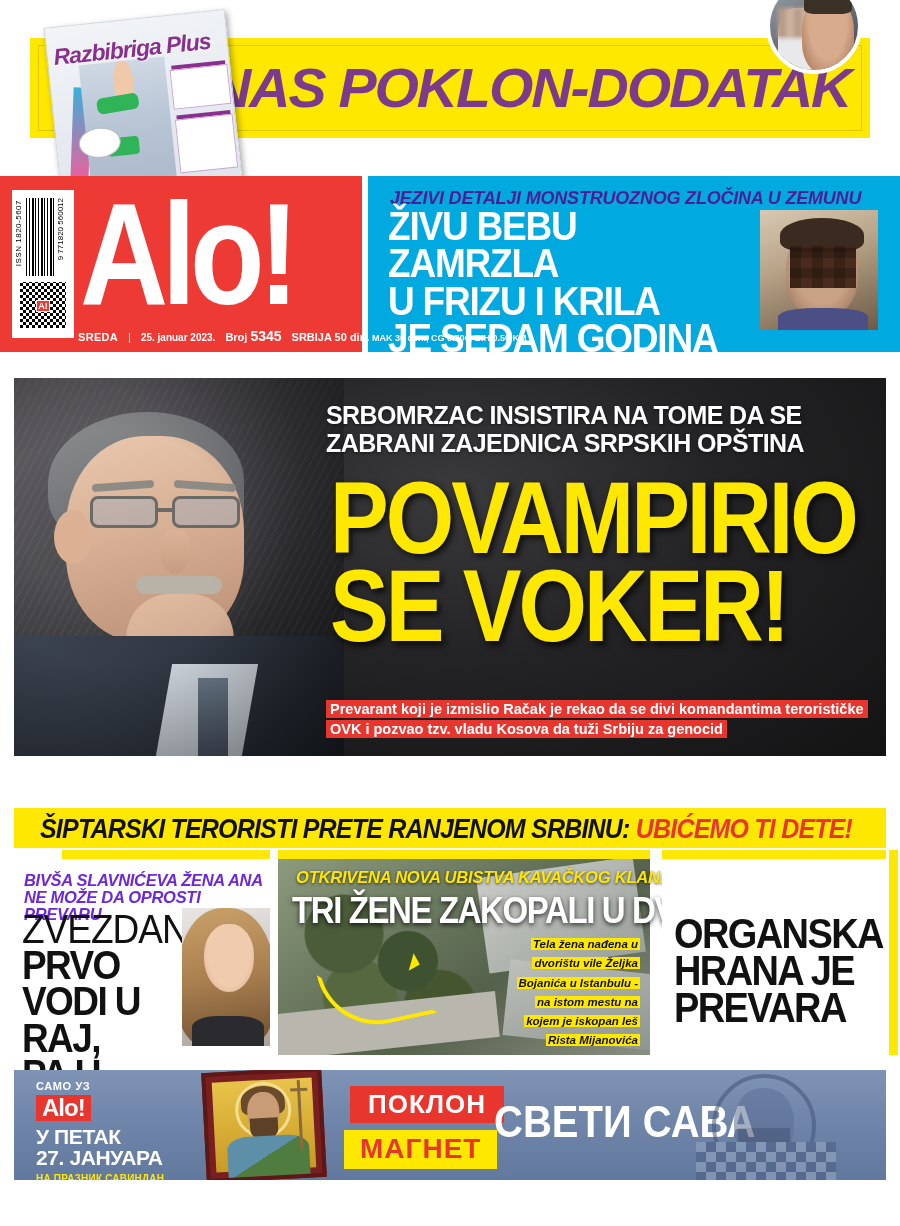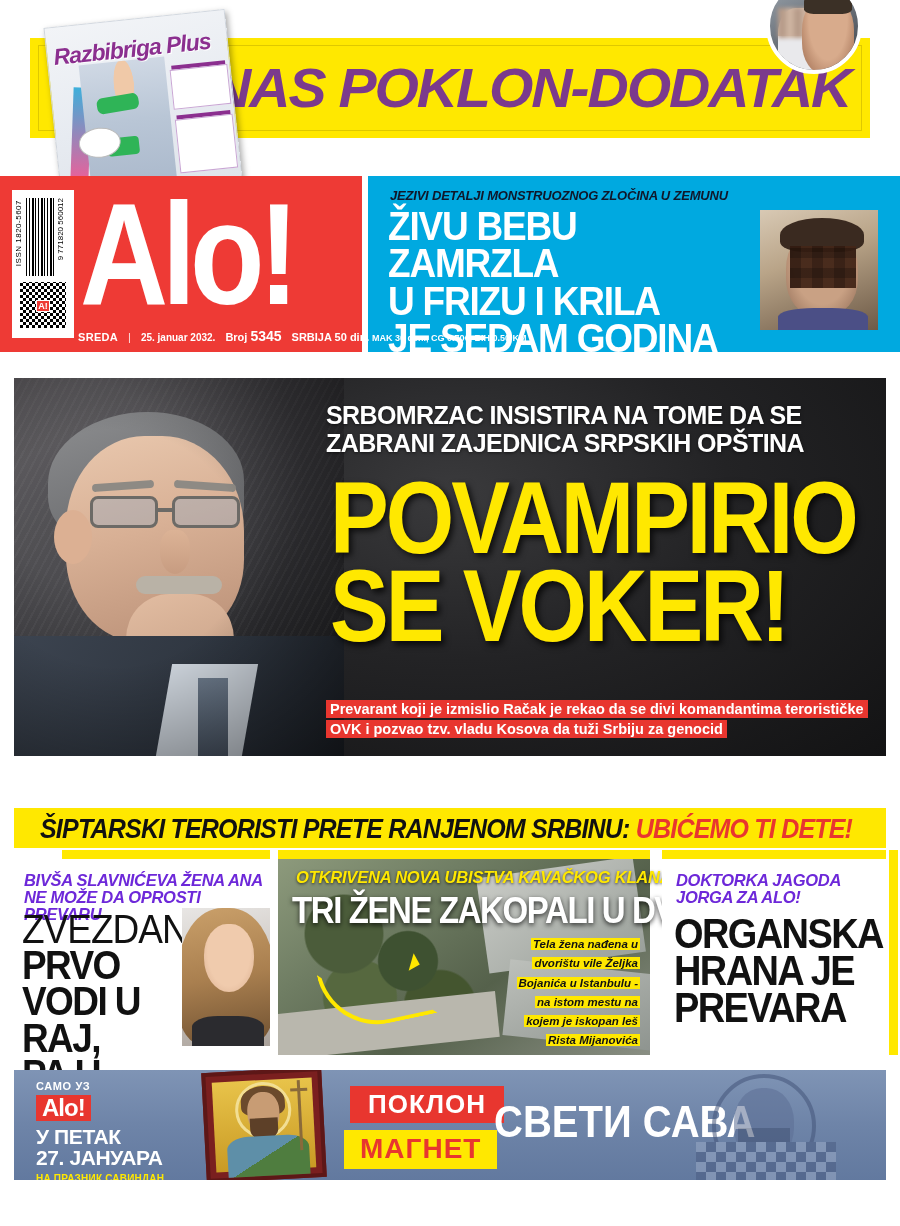--- a/index.html
+++ b/index.html
@@ -155,21 +155,21 @@
 
   
   .bluebox {
     position: absolute; left: 368px; top: 176px;
     width: 532px; height: 176px;
     background: #00A9E0;
     overflow: hidden;
   }
   .blue-kicker {
     position:absolute; left:22px; top:12px;
-    color:#0f172a; font-size:13px; font-weight:900; font-style:italic;
+    color:#4c1d95; font-size:18px; font-weight:900; font-style:italic;
     letter-spacing:-.2px; white-space:nowrap;
     font-family:"Liberation Sans Narrow","Liberation Sans", sans-serif;
   }
   .blue-head {
     position:absolute; left:20px; top:32px; width:340px;
     color:#fff; font-size:37px; line-height:.92; font-weight:900;
     letter-spacing:-1.2px;
     font-family:"Liberation Sans Narrow","Liberation Sans", sans-serif;
     transform: scaleY(1.1); transform-origin: left top;
   }
@@ -596,21 +596,21 @@
       <div class="bc-label">ISSN 1820-5607</div>
       <div class="bc-bars"></div>
       <div class="bc-label2">9 771820 560012</div>
       <div class="qr"></div>
       <div class="qr-mark">A!</div>
     </div>
     <div class="logo">Alo!</div>
     <div class="mast-footer">
       <span class="mf-day">SREDA</span>
       <span class="mf-sep">|</span>
-      <span class="mf-date">25. januar 2032.</span>
+      <span class="mf-date">25. januar 2023.</span>
       <span class="mf-issue">
         <span>Broj</span>
         <b>5345</b>
       </span>
       <span class="mf-prices">
         <span class="strong">SRBIJA 50 din.</span>
         <span>MAK 30 den., CG 0.70€, BIH 0.50 KM</span>
       </span>
     </div>
   </div>
@@ -714,24 +714,20 @@
       <div class="cm-kicker">OTKRIVENA NOVA UBISTVA KAVAČKOG KLANA</div>
       <div class="cm-head">TRI ŽENE ZAKOPALI U DVORIŠTU</div>
       <div class="cm-caption">
         <span>Tela žena nađena u dvorištu vile Željka Bojanića u Istanbulu - na istom mestu na kojem je iskopan leš Rista Mijanovića</span>
       </div>
     </div>
 
     <div class="col col-right">
       <div class="ybar"></div>
       <div class="yrule"></div>
-      <div class="kicker-red cr-kicker">
-        <div>DOKTORKA JAGODA</div>
-        <div>JORGA ZA ALO!</div>
-      </div>
       <div class="head-black cr-head">
         <div>ORGANSKA</div>
         <div>HRANA JE</div>
         <div>PREVARA</div>
       </div>
     </div>
 
   </div>
 
   <div class="sava">

